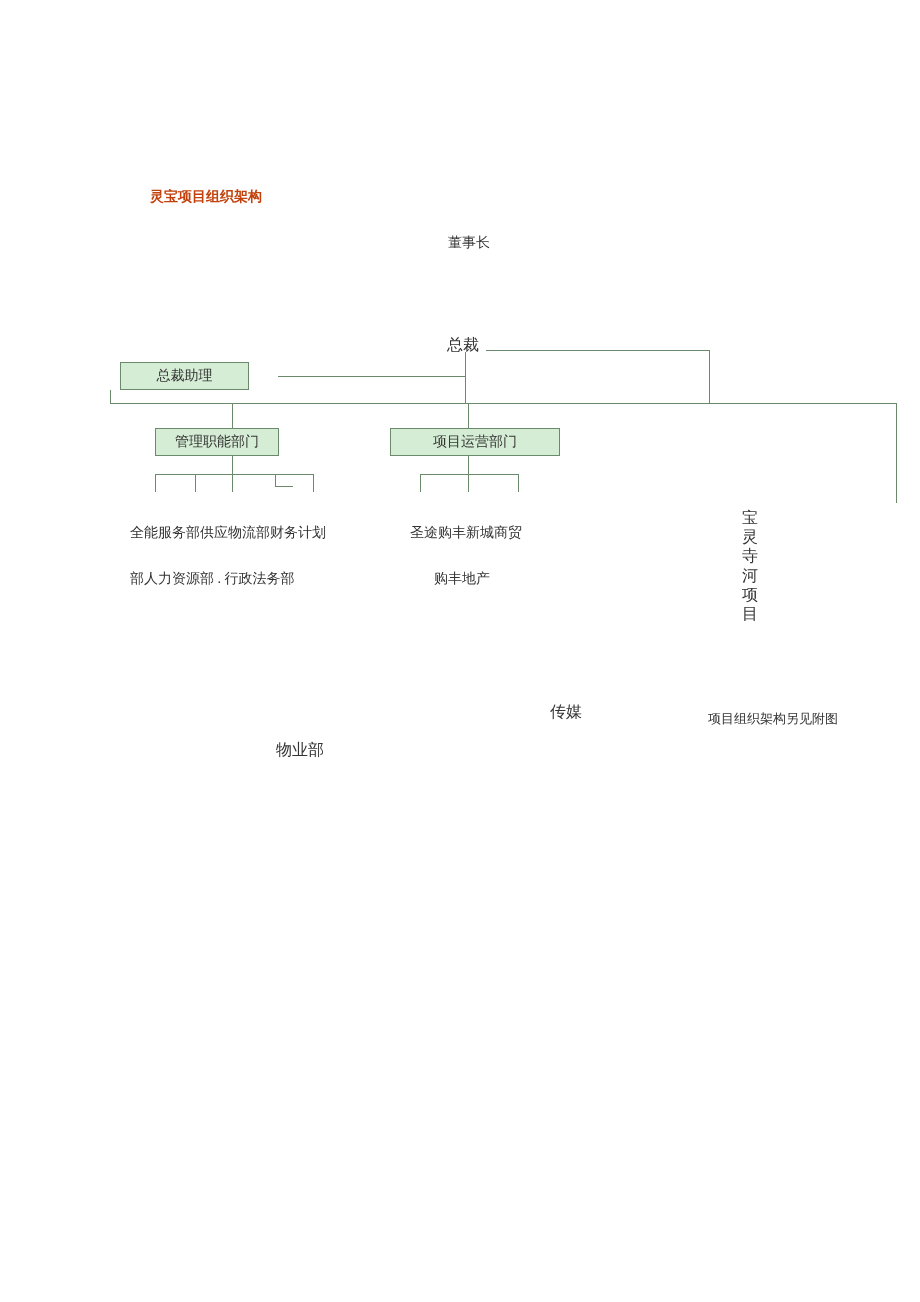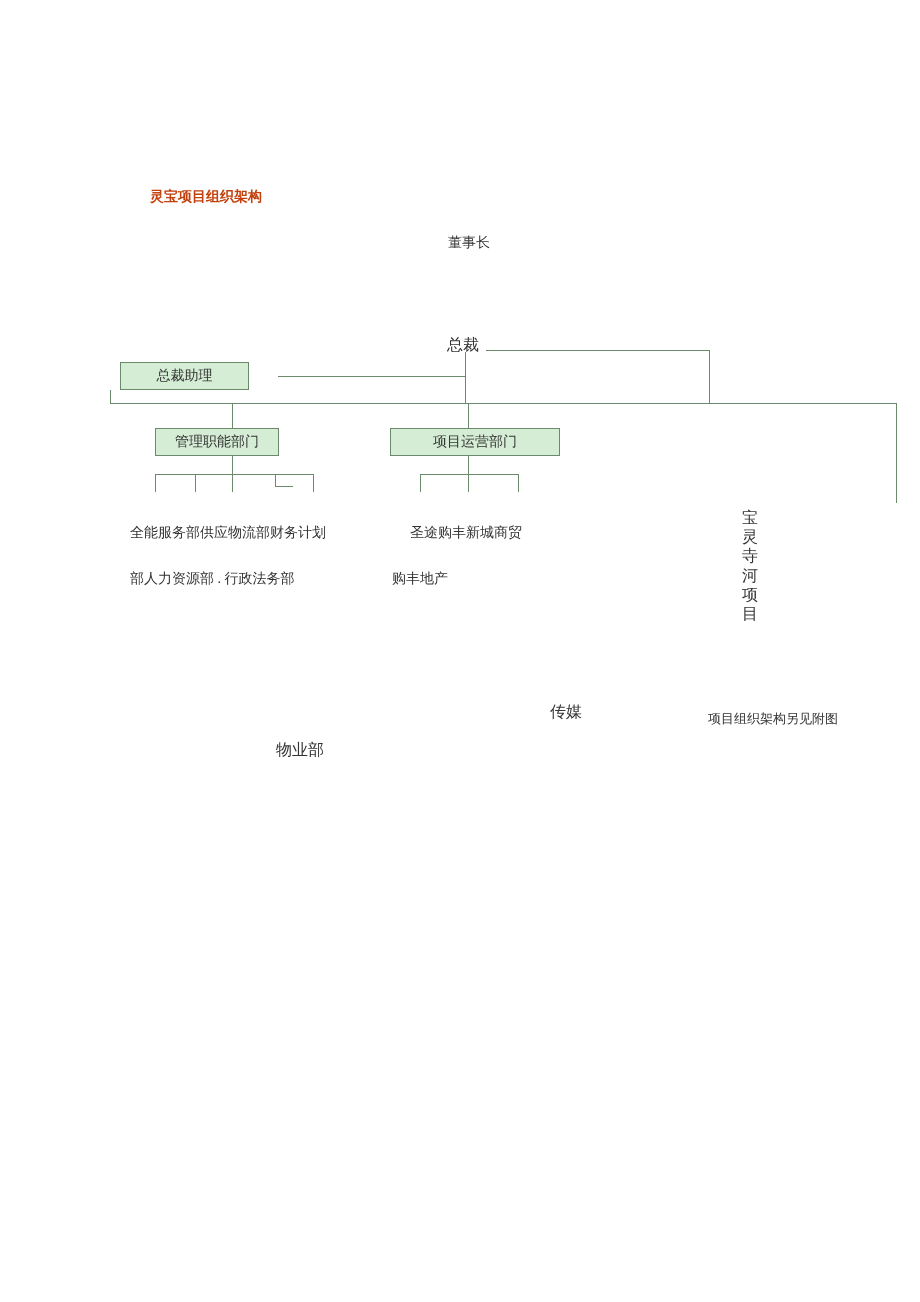--- a/index.html
+++ b/index.html
@@ -199,21 +199,21 @@
     }
     .ops-text-1 {
       position: absolute;
       left: 410px;
       top: 524px;
       font-size: 14px;
       color: #333;
     }
     .ops-text-2 {
       position: absolute;
-      left: 392px;
+      left: 434px;
       top: 570px;
       font-size: 14px;
       color: #333;
     }
     .project-vert {
       position: absolute;
       left: 740px;
       top: 508px;
       width: 18px;
       font-size: 16px;

